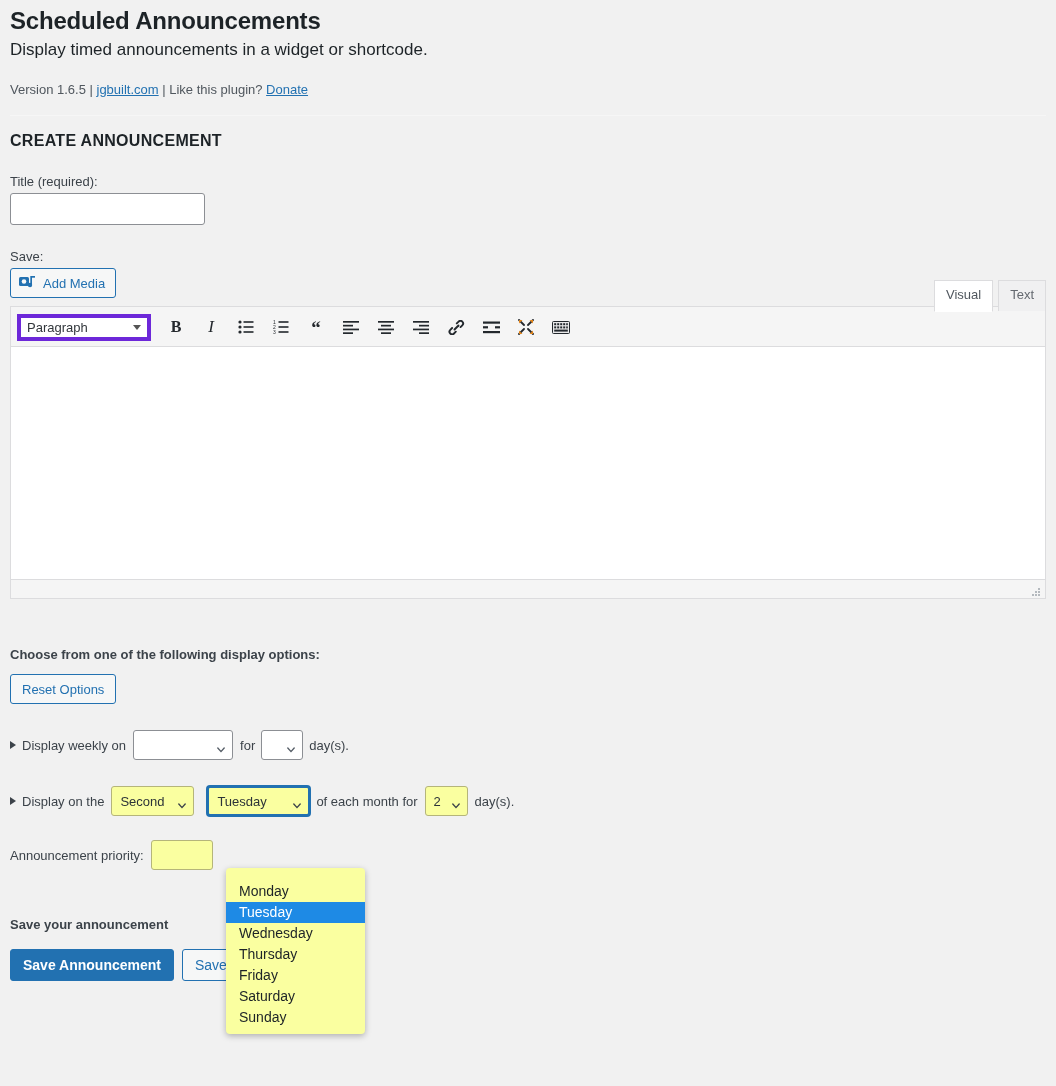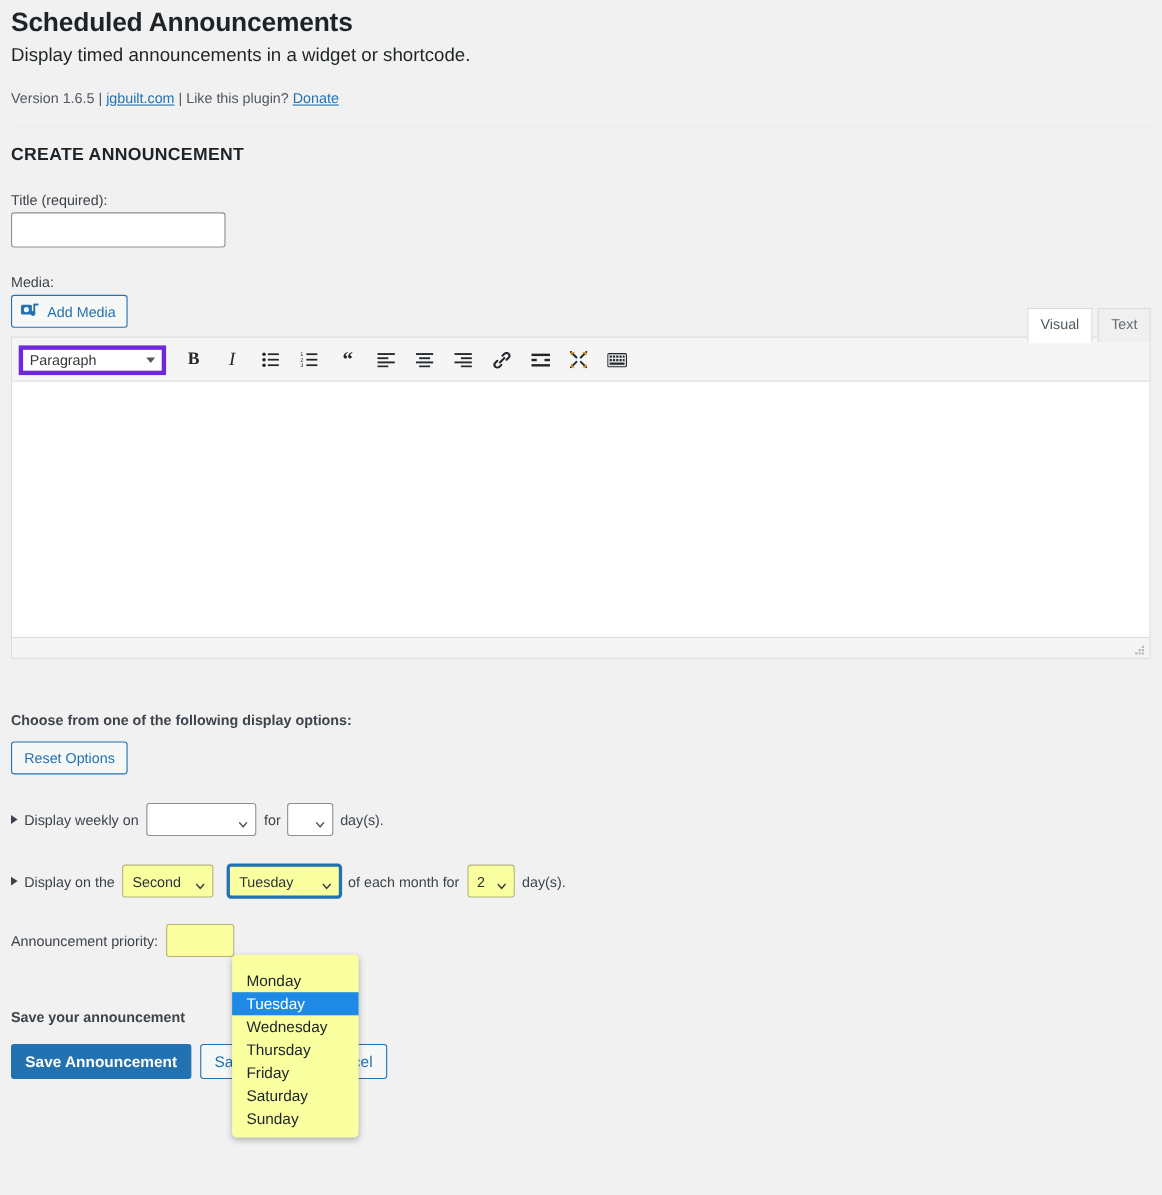--- a/index.html
+++ b/index.html
@@ -151,21 +151,21 @@
   }
   .sel-weekly { width: 100px; margin: 0 7px; }
   .sel-weekdays { width: 42px; margin: 0 6px; }
   .sel-ord { width: 83px; margin: 0 7px; }
   .sel-day { width: 103px; margin: 0 6px; }
   .sel-count { width: 43px; margin: 0 7px; }
   .sel-prio { width: 62px; margin-left: 7px; }
 
   
   .dropdown {
-    position: absolute; left: 211px; top: 868px; width: 115px;
+    position: absolute; left: 226px; top: 868px; width: 139px;
     background: #faffa0; border-radius: 4px;
     box-shadow: 0 2px 6px rgba(0,0,0,0.28);
     padding: 13px 0 6px 0; z-index: 50;
   }
   .dd-item {
     font-size: 14px; color: #1d2327; line-height: 21px;
     padding: 0 0 0 13px; cursor: pointer; white-space: nowrap;
   }
   .dd-item.selected { background: #1e8ae5; color: #fff; }
 
@@ -199,21 +199,21 @@
   </p>
 
   <div class="divider"></div>
 
   
   <div class="section-heading">CREATE ANNOUNCEMENT</div>
 
   <div class="field-label">Title (required):</div>
   <input class="title-input" type="text" value="" style="">
 
-  <div class="field-label">Media:</div>
+  <div class="field-label">Save:</div>
 
   <button class="add-media-btn">
     <span class="media-icon">
       <svg width="18" height="16" viewBox="0 0 18 16">
         <rect x="0" y="2" width="10" height="9" rx="1.5" fill="#2271b1"></rect>
         <circle cx="5" cy="6.5" r="2.3" fill="#f6f7f7"></circle>
         <rect x="11.3" y="1" width="1.7" height="8.5" fill="#2271b1"></rect>
         <circle cx="11" cy="10" r="2.2" fill="#2271b1"></circle>
         <rect x="12.6" y="1" width="3.4" height="1.7" fill="#2271b1"></rect>
       </svg>

